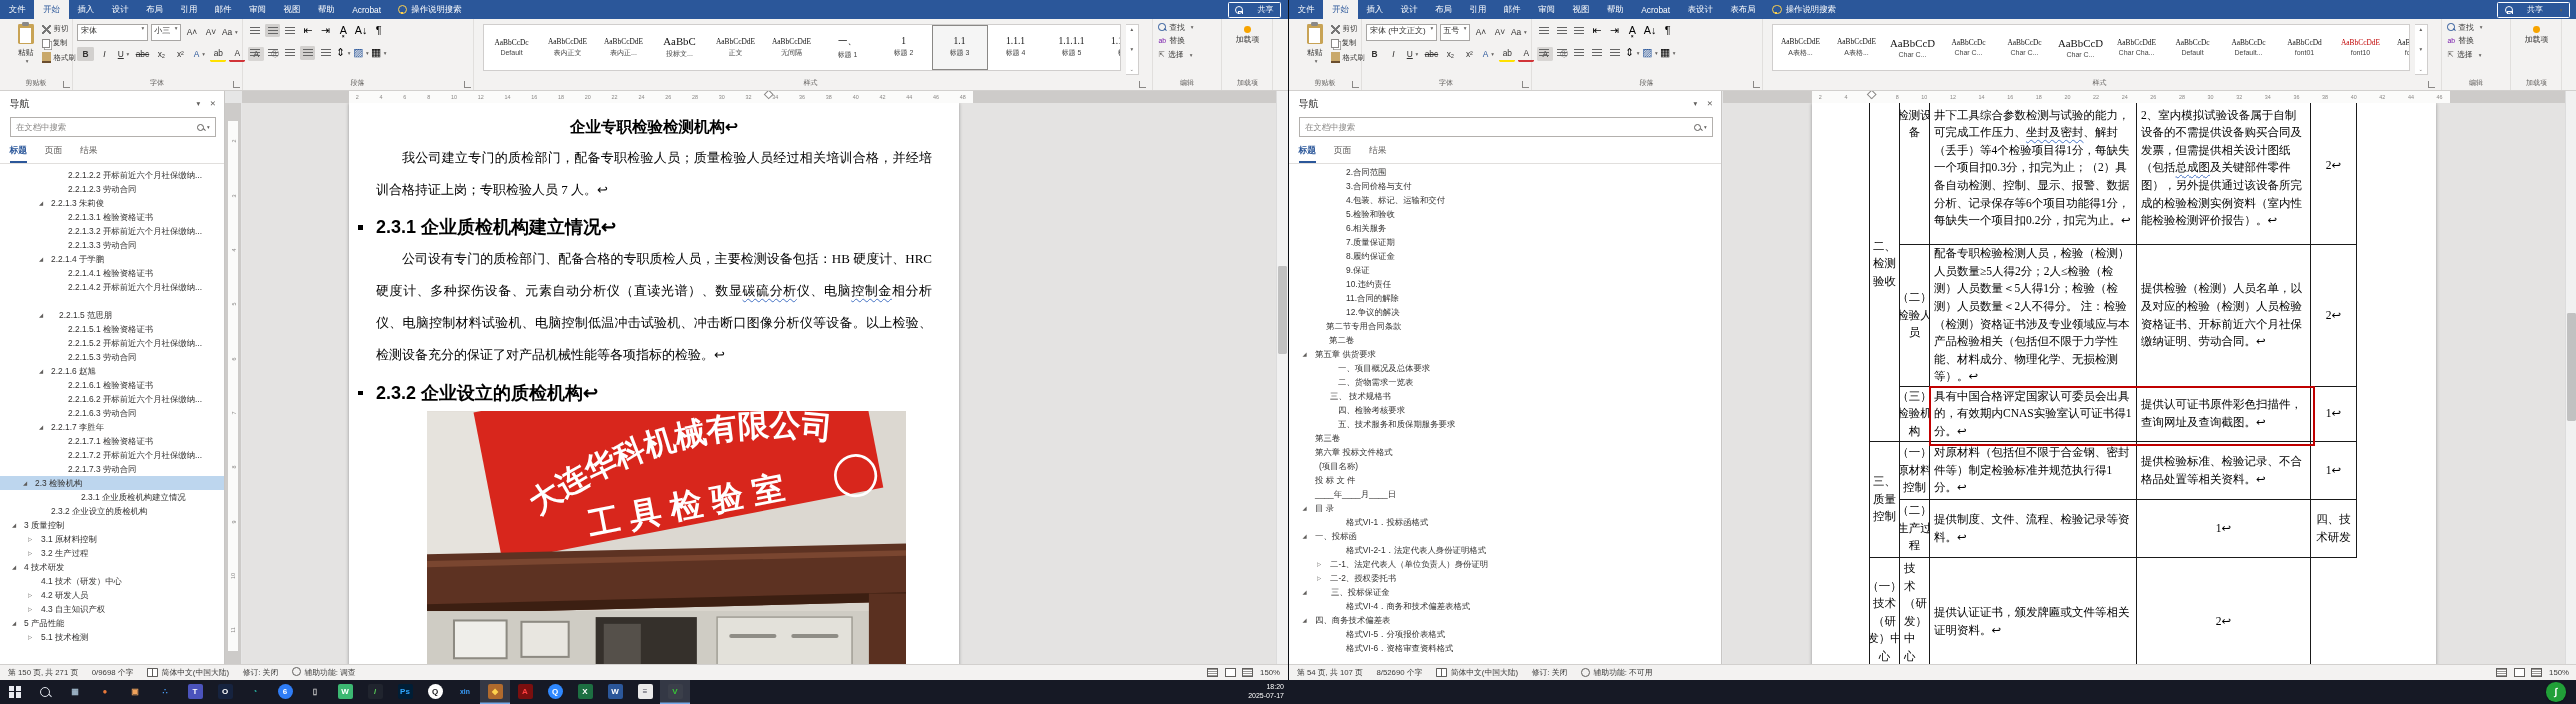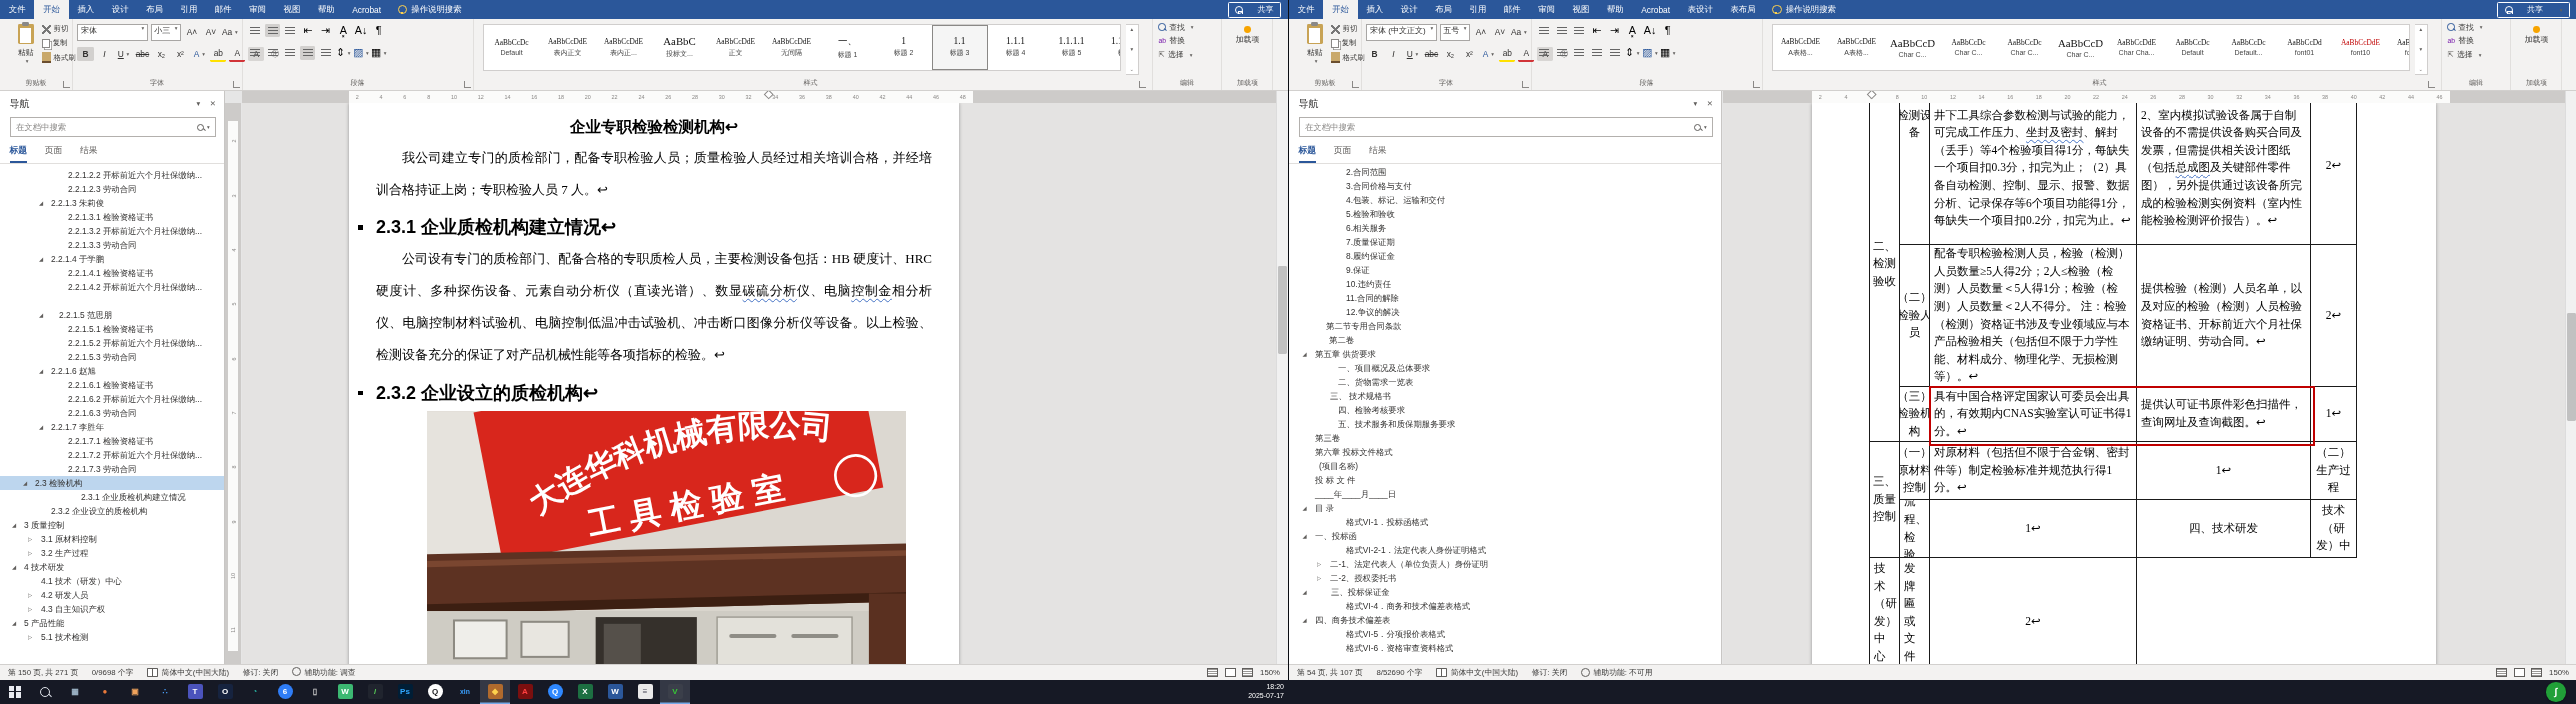--- a/index.html
+++ b/index.html
@@ -875,20 +875,21 @@
           <div class="cell crit">
             <div><span>具有中国合格评定国家认可委员会出具的，有效期内CNAS实验室认可证书得1分。↩</span></div>
           </div>
           <div class="cell req"><div><span>提供认可证书原件彩色扫描件，查询网址及查询截图。↩</span></div></div>
           <div class="cell score">1↩</div>
           <div class="cell sec" style="grid-row: span 2;">三、质量控制</div>
           <div class="cell sub">（一）原材料控制</div>
           <div class="cell crit">
             <div><span>对原材料（包括但不限于合金钢、密封件等）制定检验标准并规范执行得1分。↩</span></div>
           </div>
+          <div class="cell req"><div><span>提供检验标准、检验记录、不合格品处置等相关资料。↩</span></div></div>
           <div class="cell score">1↩</div>
           <div class="cell sub">（二）生产过程</div>
           <div class="cell req"><div><span>提供制度、文件、流程、检验记录等资料。↩</span></div></div>
           <div class="cell score">1↩</div>
           <div class="cell sec" style="grid-row: span 1;">四、技术研发</div>
           <div class="cell sub">（一）技术（研发）中心</div>
           <div class="cell crit">
             <div><span>具有国家级认定企业技术（研发）中心得2分；具有省级认定企业技术（研发）中心得1分；具有市级认定企业技术（研发）中心得0.5分。此项最高分2分。↩</span></div>
           </div>
           <div class="cell req"><div><span>提供认证证书，颁发牌匾或文件等相关证明资料。↩</span></div></div>

